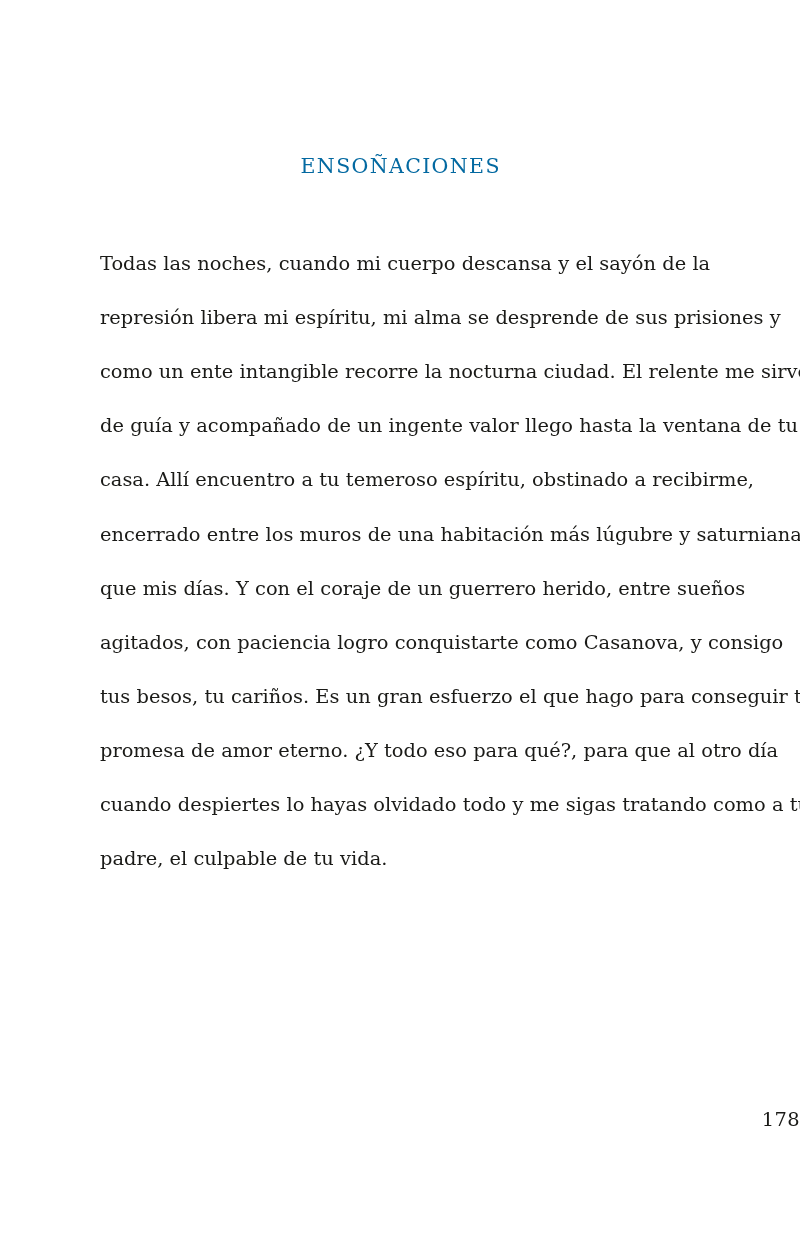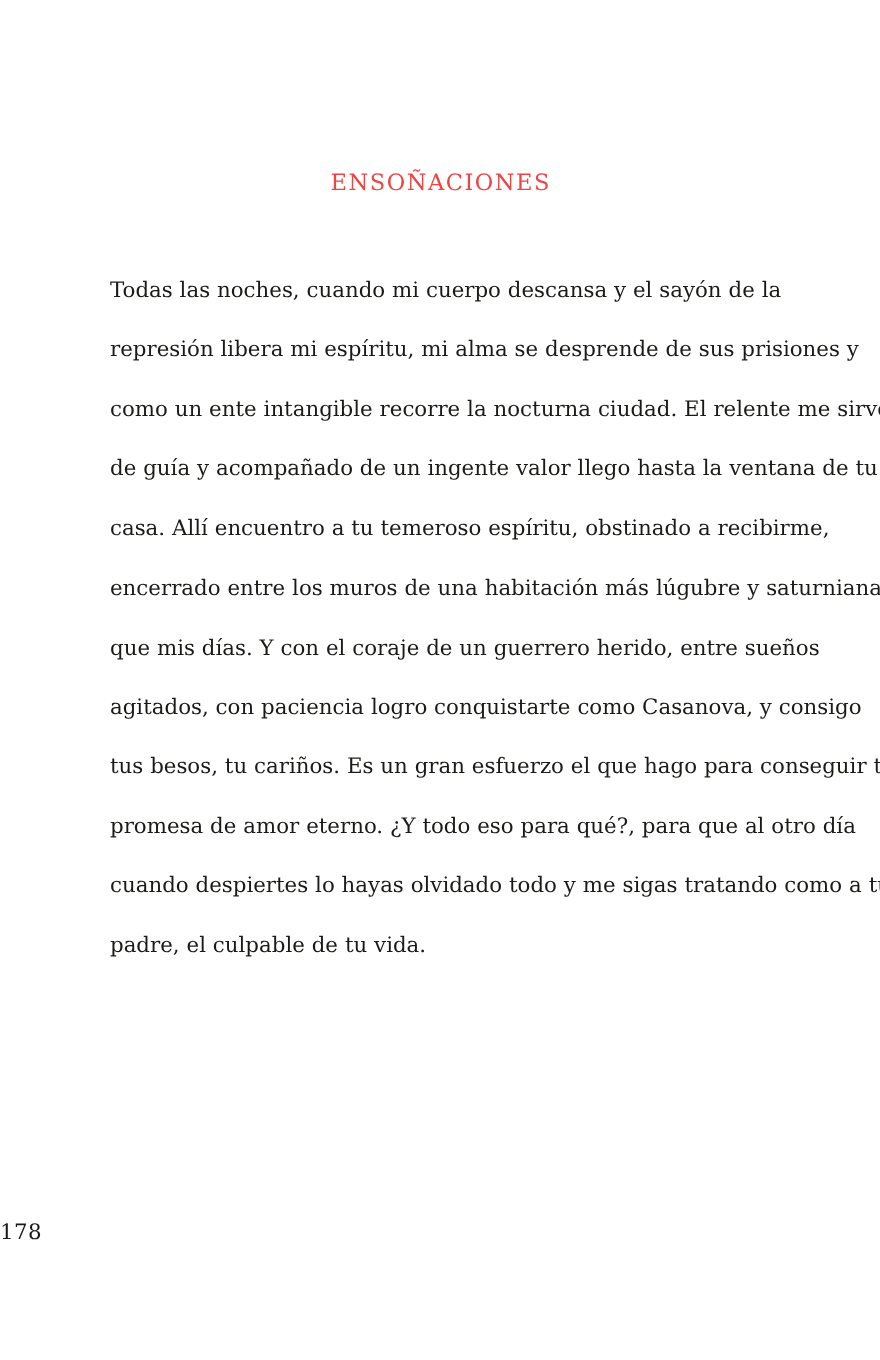--- a/index.html
+++ b/index.html
@@ -26,21 +26,21 @@
     position: absolute;
     left: 0;
     right: 0;
     top: 140px;
     text-align: center;
     font-size: 20.5px;
     line-height: 24px;
     font-weight: 400;
     letter-spacing: 1.35px;
     text-indent: 1.35px;
-    color: #ef4444;
+    color: #0369a1;
     white-space: nowrap;
   }
 
   
   .body-block {
     position: absolute;
     left: 100px;
     top: 194px;
     width: 614px;
   }
@@ -66,21 +66,21 @@
     white-space: pre;
     margin-top: 23px;
   }
 
   
   .folio {
     position: absolute;
     left: 0;
     right: 0;
     top: 1107px;
-    text-align: left;
+    text-align: right;
     font-size: 19.4px;
     line-height: 26px;
     letter-spacing: 0.4px;
     color: #1a1a17;
   }
 </style>
 </head>
 <body>
 
 <div class="page">

